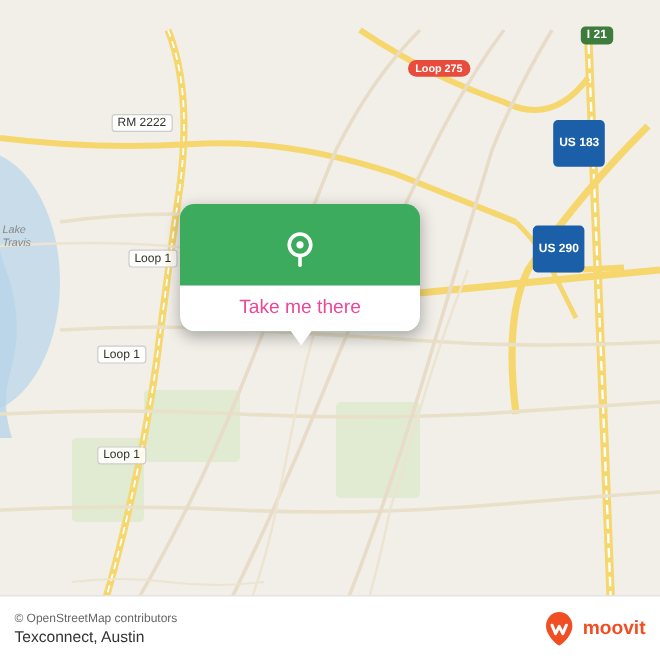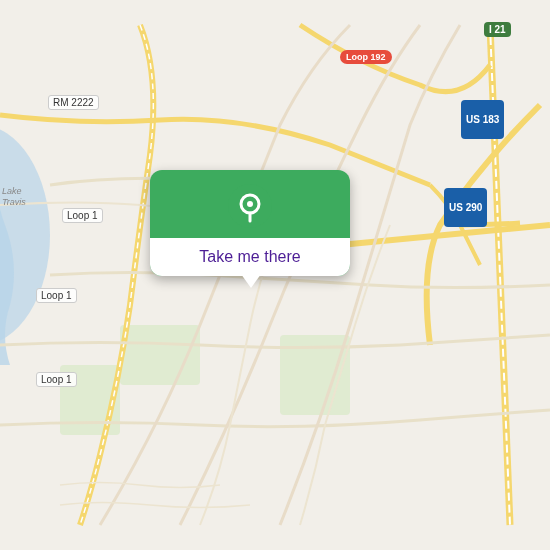--- a/index.html
+++ b/index.html
@@ -113,21 +113,21 @@
     }
 
     .popup-label {
       background: white;
       width: 100%;
       border-radius: 0 0 12px 12px;
       text-align: center;
       padding: 10px 0;
       font-size: 16px;
       font-weight: 500;
-      color: #4c1d95;
+      color: #ec4899;
     }
 
     
     .popup-tail {
       position: absolute;
       top: 170px;
       left: 150px;
       margin-left: 91px;
       margin-top: 104px;
       width: 0;
@@ -140,20 +140,21 @@
     
     .road-label {
       position: absolute;
       background: rgba(255,255,255,0.85);
       border: 1px solid #ccc;
       border-radius: 3px;
       font-size: 10px;
       color: #333;
       padding: 1px 4px;
       white-space: nowrap;
+      margin-left: 45px;
     }
 
     .highway-label {
       position: absolute;
       background: #3e7c3e;
       border-radius: 4px;
       font-size: 10px;
       color: white;
       padding: 2px 5px;
       white-space: nowrap;
@@ -231,32 +232,46 @@
     <path d="M60,480 Q100,475 150,480 Q200,485 250,480" stroke="#ece4d0" stroke-width="1.5" fill="none"></path>
   </svg>
 
   <div class="road-label" style="top:95px;left:48px;">RM 2222</div>
   <div class="road-label" style="top:208px;left:62px;">Loop 1</div>
   <div class="road-label" style="top:288px;left:36px;">Loop 1</div>
   <div class="road-label" style="top:372px;left:36px;">Loop 1</div>
   <div style="position:absolute;top:158px;left:2px;font-size:9px;color:#888;line-height:1.2;font-style:italic;margin-top:28px;">Lake<br>Travis</div>
 
   <div class="highway-label" style="top:22px;left:484px;">I 21</div>
-  <div class="highway-label-red" style="top:50px;left:340px;">Loop 192</div>
+  <div class="highway-label-red" style="top:50px;left:340px;">Loop 275</div>
   <div class="highway-label-blue" style="top:100px;left:461px;">US 183</div>
   <div class="highway-label-blue" style="top:188px;left:444px;">US 290</div>
 
   <div class="popup-card">
     <div class="popup-icon-area">
 
       <svg class="pin-icon" viewBox="0 0 44 44" fill="none">
         <circle cx="22" cy="22" r="22" fill="#3dab5e"></circle>
         <circle cx="22" cy="20" r="9" fill="none" stroke="white" stroke-width="3"></circle>
         <circle cx="22" cy="20" r="3" fill="white"></circle>
         <path d="M22 29 Q22 35 22 37" stroke="white" stroke-width="3" stroke-linecap="round"></path>
       </svg>
     </div>
     <div class="popup-label">Take me there</div>
   </div>
 
   <div class="popup-tail"></div>
 
+  <div class="bottom-bar">
+    <div class="bottom-left">
+      <span class="copyright-text">© OpenStreetMap contributors</span>
+      <span class="location-text">Texconnect, Austin</span>
+    </div>
+    <div class="moovit-logo">
+
+      <svg class="moovit-icon" viewBox="0 0 32 32">
+        <path d="M16 2 C10 2 5 7 5 14 C5 20 12 28 16 30 C20 28 27 20 27 14 C27 7 22 2 16 2 Z" fill="#f04e23"></path>
+        <path d="M10 13 L13 20 L16 14 L19 20 L22 13" stroke="white" stroke-width="2.5" stroke-linecap="round" stroke-linejoin="round" fill="none"></path>
+      </svg>
+      <span class="moovit-text">moovit</span>
+    </div>
+  </div>
 </div>
 
 </body></html>

